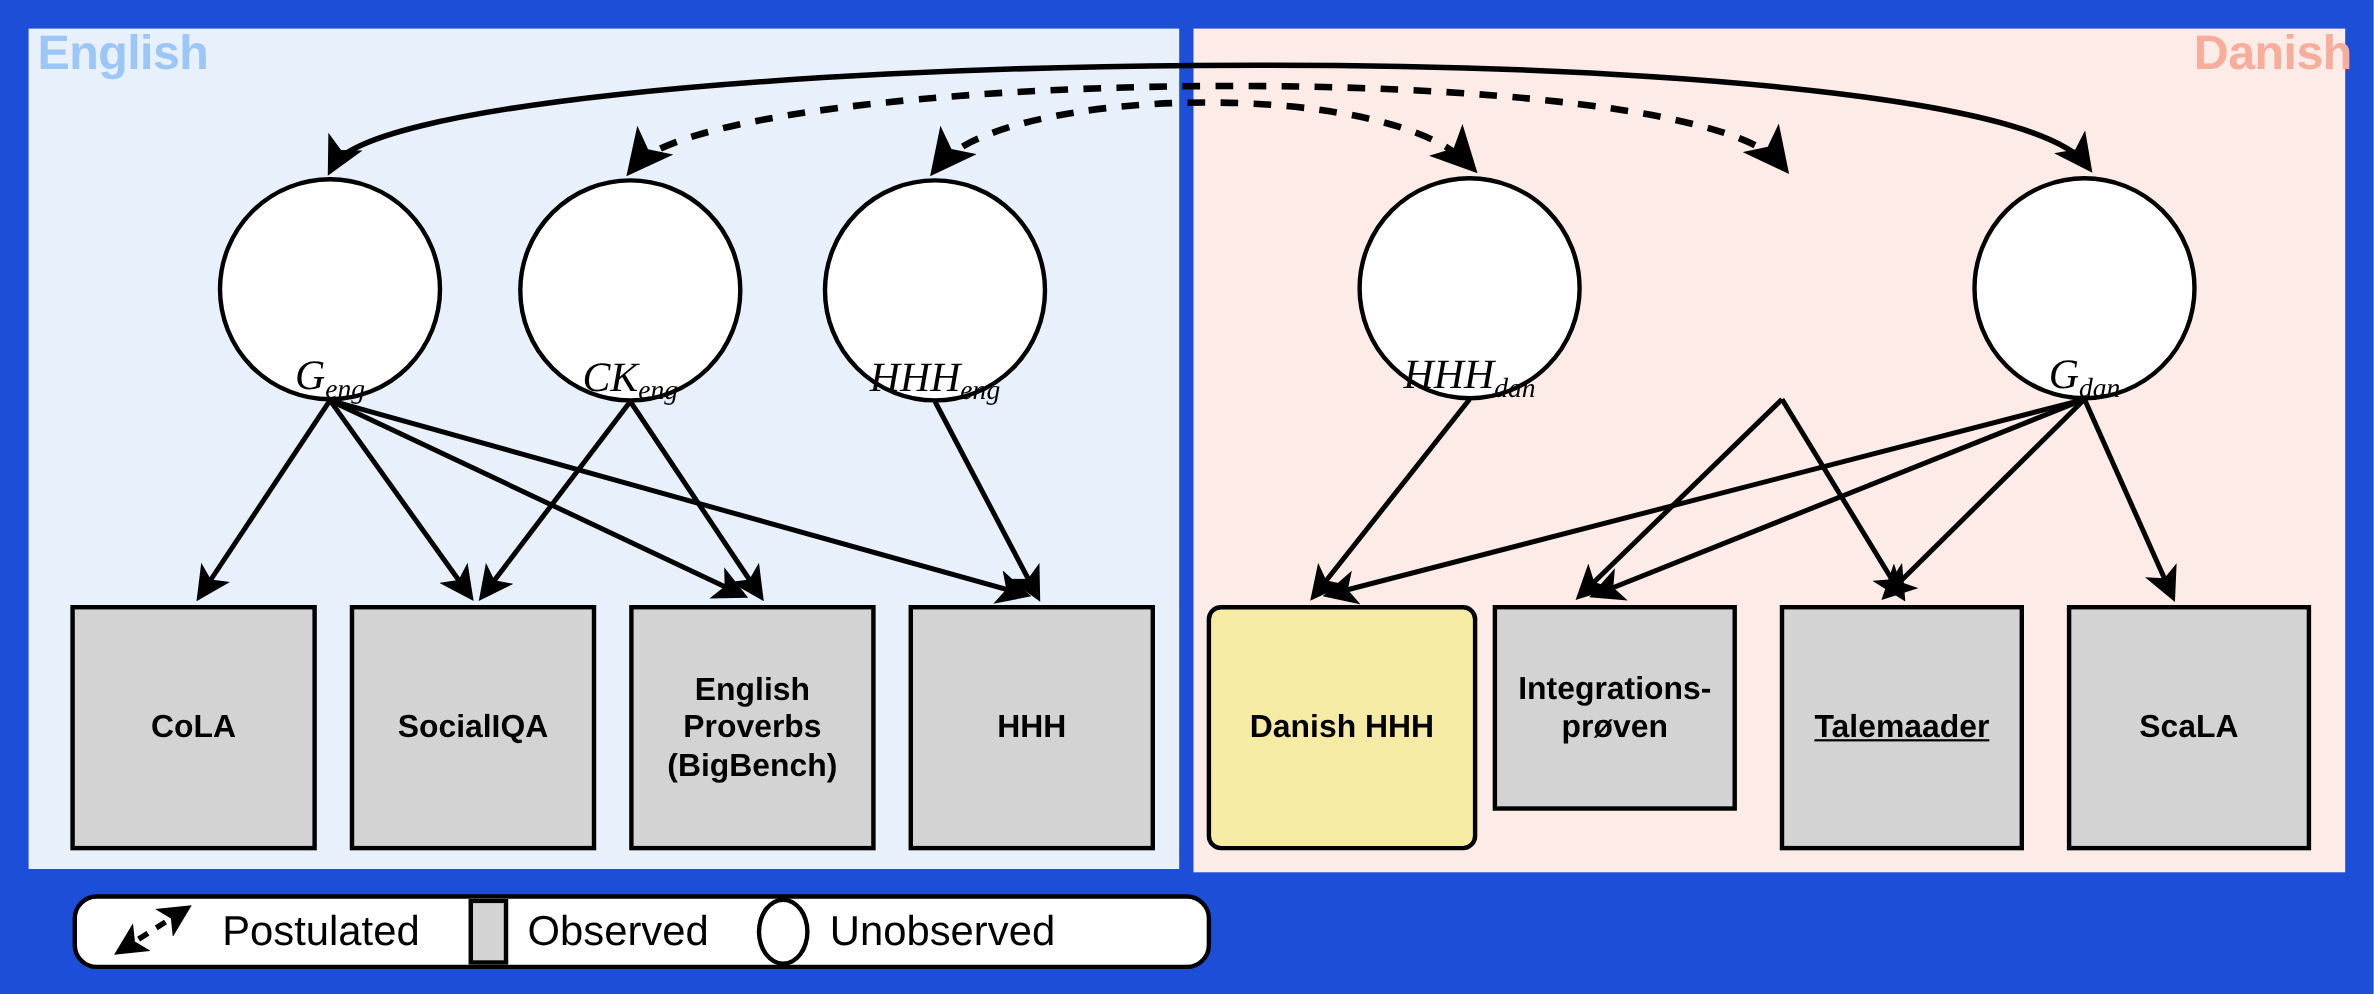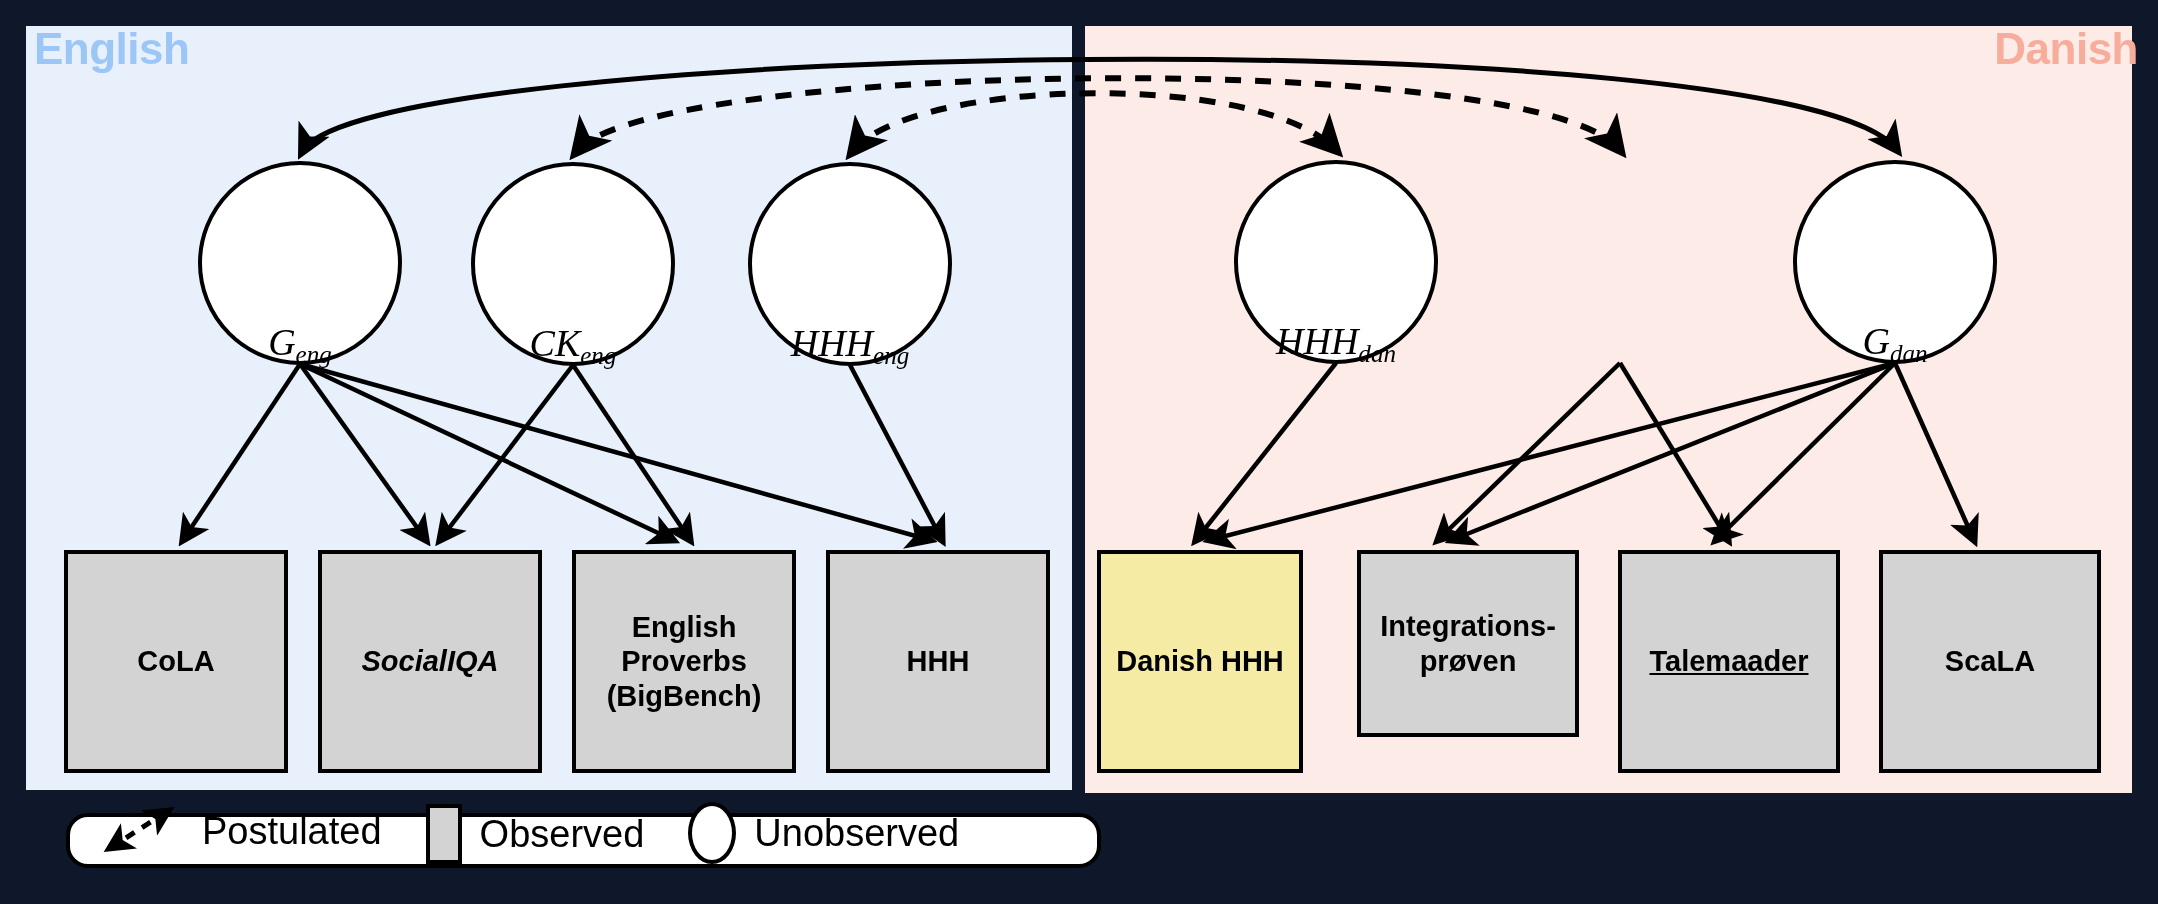--- a/index.html
+++ b/index.html
@@ -4,21 +4,21 @@
 <style>
   html, body {
     margin: 0;
     padding: 0;
     background: #ffffff;
   }
   #root {
     position: relative;
     width: 2158px;
     height: 904px;
-    background: #0f172a;
+    background: #1d4ed8;
     font-family: "Liberation Sans", sans-serif;
     overflow: hidden;
   }
   .panel {
     position: absolute;
     box-sizing: border-box;
   }
   #panel-english {
     left: 26px;
     top: 26px;
@@ -100,27 +100,27 @@
     font-weight: bold;
     font-size: 29px;
     line-height: 1.18;
     color: #000000;
   }
   #legend {
     position: absolute;
     left: 66px;
     top: 813px;
     width: 1035px;
-    height: 55px;
+    height: 68px;
     background: #ffffff;
     border: 4px solid #000000;
     border-radius: 22px;
     box-sizing: border-box;
     display: flex;
-    align-items: flex-end;
+    align-items: center;
     gap: 0px;
   }
   .legend-item {
     display: flex;
     align-items: center;
     gap: 18px;
   }
   .legend-text {
     font-family: "Liberation Sans", sans-serif;
     font-size: 38px;
@@ -216,30 +216,30 @@
   </div>
   <div class="node-circle" style="left:1793px; top:160px; width:204px; height:204px;">
     <span class="node-label">
       <span>G</span><sub>dan</sub>
     </span>
   </div>
 
   <div class="obs-box grey" style="left:64px; top:550px; width:224px; height:223px;">
     <span class="obs-label">CoLA</span>
   </div>
-  <div class="obs-box grey" style="left:318px; top:550px; width:224px; height:223px;font-style:italic;">
+  <div class="obs-box grey" style="left:318px; top:550px; width:224px; height:223px;">
     <span class="obs-label">SocialIQA</span>
   </div>
   <div class="obs-box grey" style="left:572px; top:550px; width:224px; height:223px;">
     <span class="obs-label">English<br>Proverbs<br>(BigBench)</span>
   </div>
   <div class="obs-box grey" style="left:826px; top:550px; width:224px; height:223px;">
     <span class="obs-label">HHH</span>
   </div>
-  <div class="obs-box yellow" style="left:1097px; top:550px; width:206px; height:223px;">
+  <div class="obs-box yellow" style="left:1097px; top:550px; width:246px; height:223px;border-radius:13px;">
     <span class="obs-label">Danish HHH</span>
   </div>
   <div class="obs-box grey" style="left:1357px; top:550px; width:222px; height:187px;">
     <span class="obs-label">Integrations-<br>prøven</span>
   </div>
   <div class="obs-box grey" style="left:1618px; top:550px; width:222px; height:223px;text-decoration:underline;">
     <span class="obs-label">Talemaader</span>
   </div>
   <div class="obs-box grey" style="left:1879px; top:550px; width:222px; height:223px;">
     <span class="obs-label">ScaLA</span>

